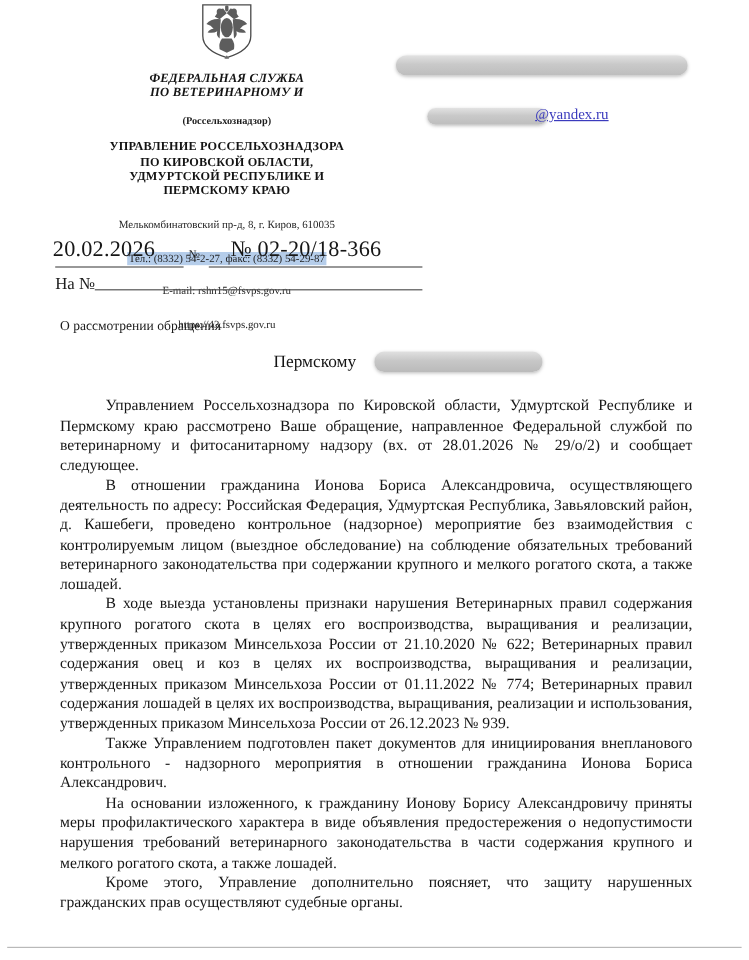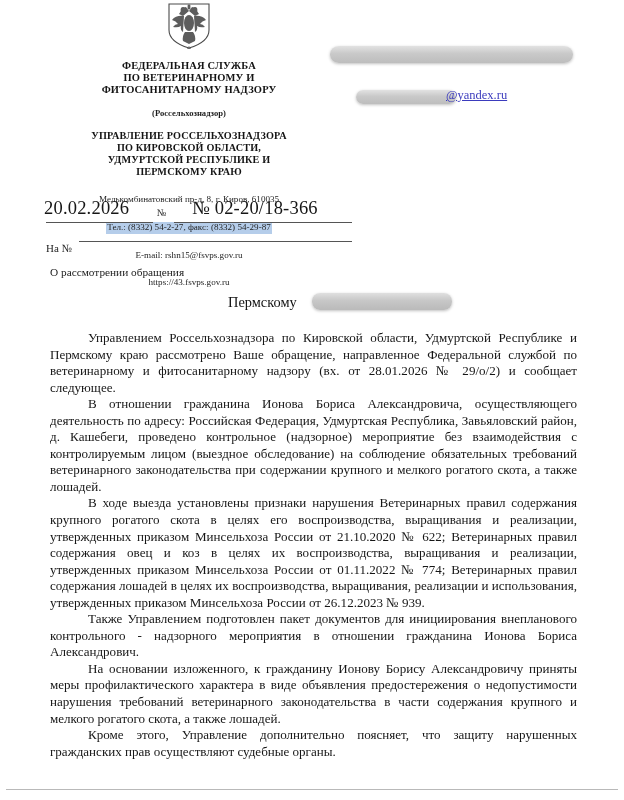--- a/index.html
+++ b/index.html
@@ -44,20 +44,21 @@
   }
 
   .org-title {
     font-family: "Liberation Serif", "DejaVu Serif", serif;
     font-weight: bold;
     font-size: 10.5px;
     line-height: 12.2px;
     letter-spacing: 0.15px;
     color: #141414;
     margin: 10px;
+    font-style: italic;
   }
   .org-sub {
     font-weight: bold;
     font-size: 8.6px;
     line-height: 12px;
     margin-top: 1px;
     color: #1d1d1d;
   }
   .org-dept {
     font-weight: bold;
@@ -159,22 +160,22 @@
     border-bottom: 1px solid #555;
     height: 0;
   }
   .rule.r-left  { left: 2px;   top: 24px; width: 107px; }
   .rule.r-right { left: 130px; top: 24px; width: 178px; }
   .rule.r-onref { left: 35px;  top: 43px; width: 273px; }
 
   .on-ref-label {
     position: absolute;
     left: 2px;
-    top: 44px;
-    font-size: 11px;
+    top: 32px;
+    font-size: 14px;
     color: #1d1d1d;
     white-space: nowrap;
   }
 
   
   .subject {
     position: absolute;
     left: 50px;
     top: 266px;
     font-size: 11.3px;
@@ -249,21 +250,20 @@
         <rect x="21.6" y="2.5" width="2.8" height="5" rx="1.2"></rect>
         <ellipse cx="17" cy="8" rx="2.4" ry="3"></ellipse>
         <ellipse cx="29" cy="8" rx="2.4" ry="3"></ellipse>
       </g>
       <path d="M23 44 L21 47 H25 Z" fill="#6a6a6a"></path>
     </svg>
 
     <div class="org-title">
       <div>ФЕДЕРАЛЬНАЯ СЛУЖБА</div>
       <div>ПО ВЕТЕРИНАРНОМУ И</div>
-      <div>ФИТОСАНИТАРНОМУ НАДЗОРУ</div>
     </div>
     <div class="org-sub">(Россельхознадзор)</div>
 
     <div class="org-dept">
       <div>УПРАВЛЕНИЕ РОССЕЛЬХОЗНАДЗОРА</div>
       <div>ПО КИРОВСКОЙ ОБЛАСТИ,</div>
       <div>УДМУРТСКОЙ РЕСПУБЛИКЕ И</div>
       <div>ПЕРМСКОМУ КРАЮ</div>
     </div>
 

